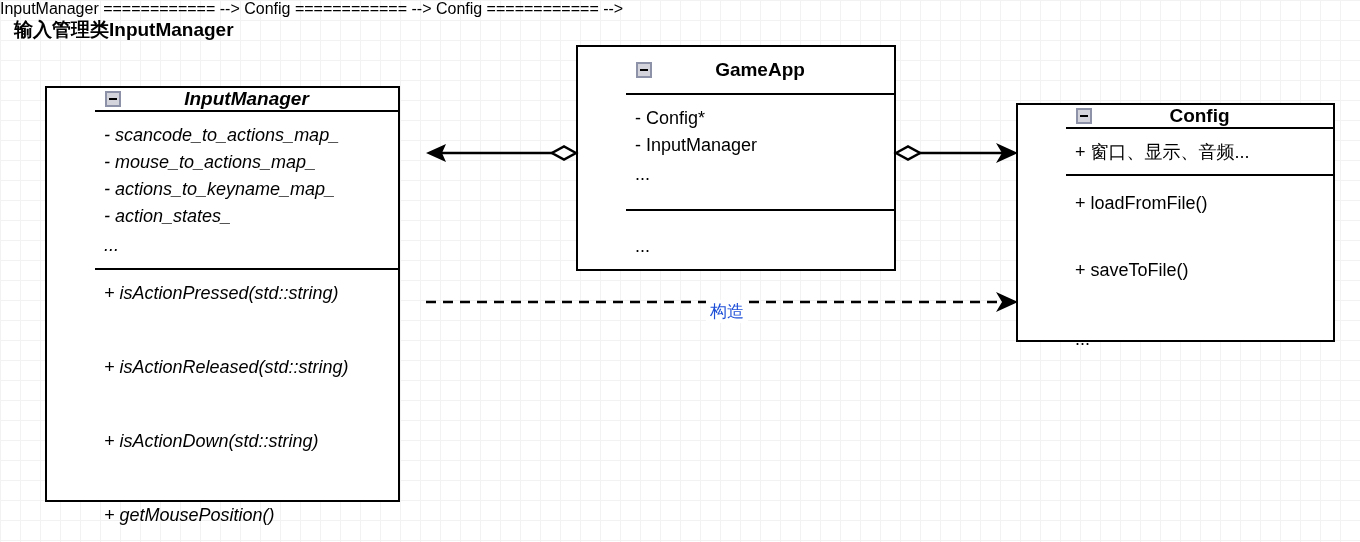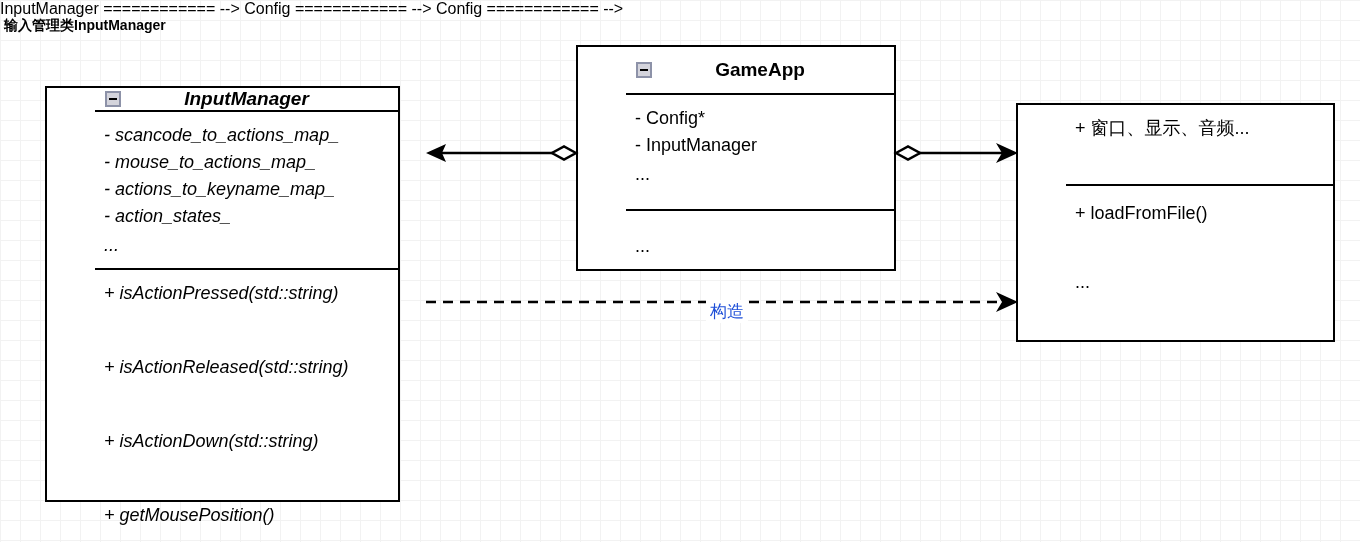--- a/index.html
+++ b/index.html
@@ -23,23 +23,23 @@
       linear-gradient(to bottom, #f2f2f2 1px, transparent 1px),
       linear-gradient(to right, #d3d3d3 1px, transparent 1px),
       linear-gradient(to bottom, #d3d3d3 1px, transparent 1px);
     background-size: 20px 20px, 20px 20px, 80px 80px, 80px 80px;
     background-position: 0 -1px, -1px 0, 0 -1px, -1px 0;
   }
 
   
   .page-heading {
     position: absolute;
-    left: 4px;
+    left: 14px;
     top: 17px;
-    font-size: 14px;
+    font-size: 19px;
     font-weight: bold;
     color: #000000;
     letter-spacing: 0px;
     white-space: nowrap;
   }
 
   
   .uml-class {
     position: absolute;
     box-sizing: border-box;
@@ -182,25 +182,32 @@
       <div class="uml-row">- InputManager</div>
       <div class="uml-row ellipsis">...</div>
     </div>
     <div class="uml-section sec-ops">
       <div class="uml-row ellipsis">...</div>
     </div>
   </div>
 
   
   <div class="uml-class" id="box-config">
+    <div class="uml-header">
+      <span class="collapse-icon">
+          <i></i>
+        </span>
+      <span class="uml-title">Config</span>
+    </div>
     <div class="uml-section sec-attrs">
       <div class="uml-row">+ 窗口、显示、音频...</div>
     </div>
     <div class="uml-section sec-ops">
       <div class="uml-row">+ loadFromFile()</div>
+      <div class="uml-row">+ saveToFile()</div>
       <div class="uml-row ellipsis">...</div>
     </div>
   </div>
 
    InputManager ============ --&gt;
   <div class="connector" style="left:426px; top:140px; width:152px; height:34px;">
     <svg width="152" height="34" viewBox="0 0 152 34">
       <line x1="16" y1="13" x2="140" y2="13" stroke="#000000" stroke-width="2.5"></line>
       <polygon points="0,13 20,4 16,13 20,22" fill="#000000"></polygon>
       <polygon points="150,13 138,6.5 126,13 138,19.5" fill="#ffffff" stroke="#000000" stroke-width="2.5"></polygon>

